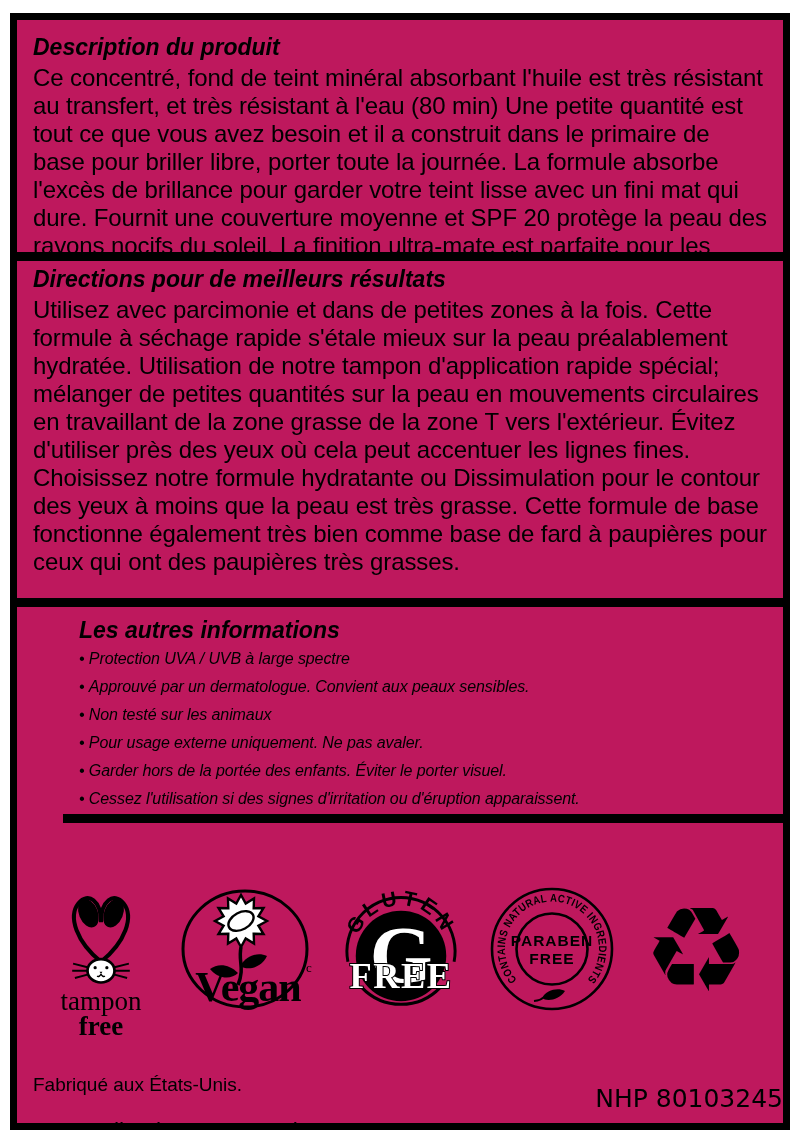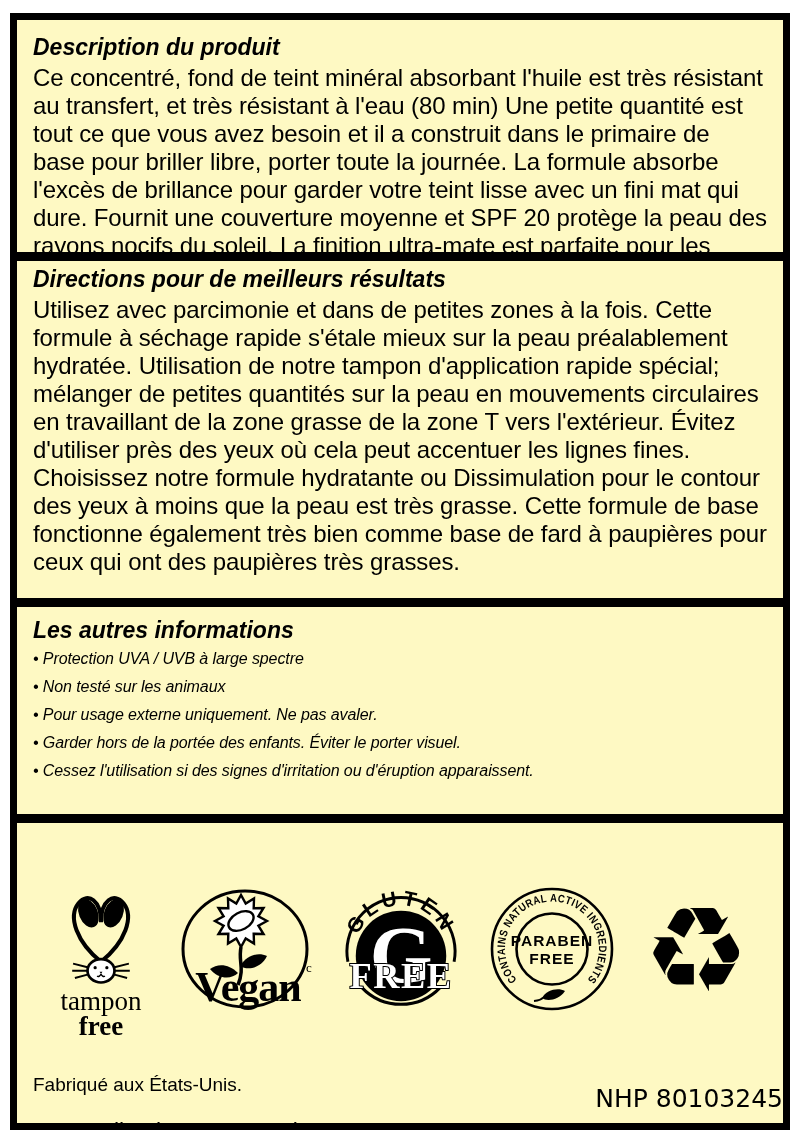--- a/index.html
+++ b/index.html
@@ -12,32 +12,32 @@
     overflow: hidden;
   }
   .frame {
     position: absolute;
     left: 10px; top: 13px;
     width: 780px; height: 1117px;
     border: 7px solid #000;
     box-sizing: border-box;
     display: flex;
     flex-direction: column;
-    background: #fef9c3;
+    background: #be185d;
     justify-content: space-between;
   }
   .section {
     box-sizing: border-box;
     padding: 14px 16px 0 16px;
     overflow: hidden;
   }
   .section.divided { border-bottom: 9px solid #000; }
   .s1 { height: 241px; }
   .s2 { height: 346px; padding-top: 5px; }
-  .s3 { height: 216px; padding-top: 10px; }
+  .s3 { height: 216px; padding-top: 10px; margin-left: 46px; }
   .s4 { flex: 1; position: relative; }
   h2.sec-heading {
     margin: 0 0 4px 0;
     font-size: 23px;
     line-height: 26px;
     font-weight: bold;
     font-style: italic;
     letter-spacing: 0px;
   }
   .s3 h2.sec-heading { margin-bottom: 2px; }
@@ -115,20 +115,21 @@
 
   <div class="section s2 divided">
     <h2 class="sec-heading">Directions pour de meilleurs résultats</h2>
     <p class="sec-body">Utilisez avec parcimonie et dans de petites zones à la fois. Cette formule à séchage rapide s'étale mieux sur la peau préalablement hydratée. Utilisation de notre tampon d'application rapide spécial; mélanger de petites quantités sur la peau en mouvements circulaires en travaillant de la zone grasse de la zone T vers l'extérieur. Évitez d'utiliser près des yeux où cela peut accentuer les lignes fines. Choisissez notre formule hydratante ou Dissimulation pour le contour des yeux à moins que la peau est très grasse. Cette formule de base fonctionne également très bien comme base de fard à paupières pour ceux qui ont des paupières très grasses.</p>
   </div>
 
   <div class="section s3 divided">
     <h2 class="sec-heading">Les autres informations</h2>
     <ul class="bullets">
       <li>Protection UVA / UVB à large spectre</li>
+      <li>Approuvé par un dermatologue. Convient aux peaux sensibles.</li>
       <li>Non testé sur les animaux</li>
       <li>Pour usage externe uniquement. Ne pas avaler.</li>
       <li>Garder hors de la portée des enfants. Éviter le porter visuel.</li>
       <li>Cessez l'utilisation si des signes d'irritation ou d'éruption apparaissent.</li>
     </ul>
   </div>
 
   <div class="section s4">
 
     <div class="badges">

